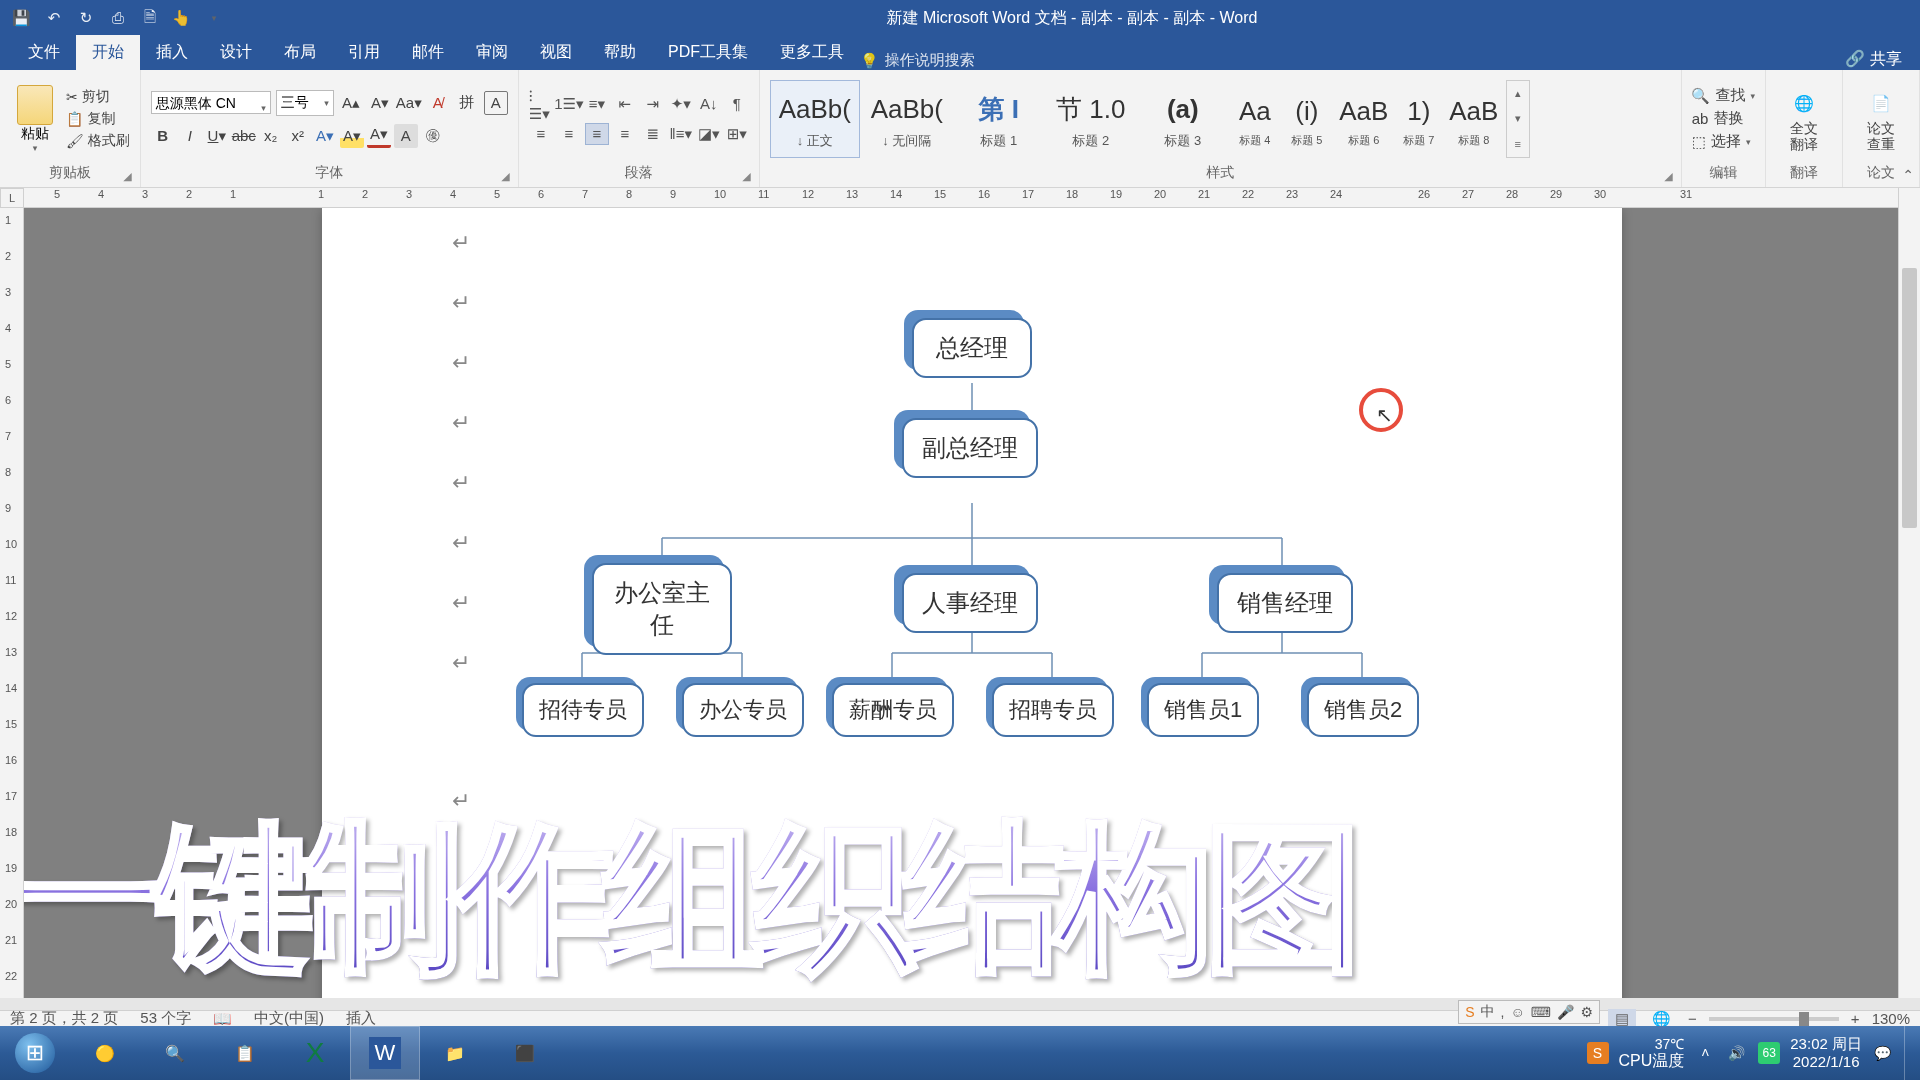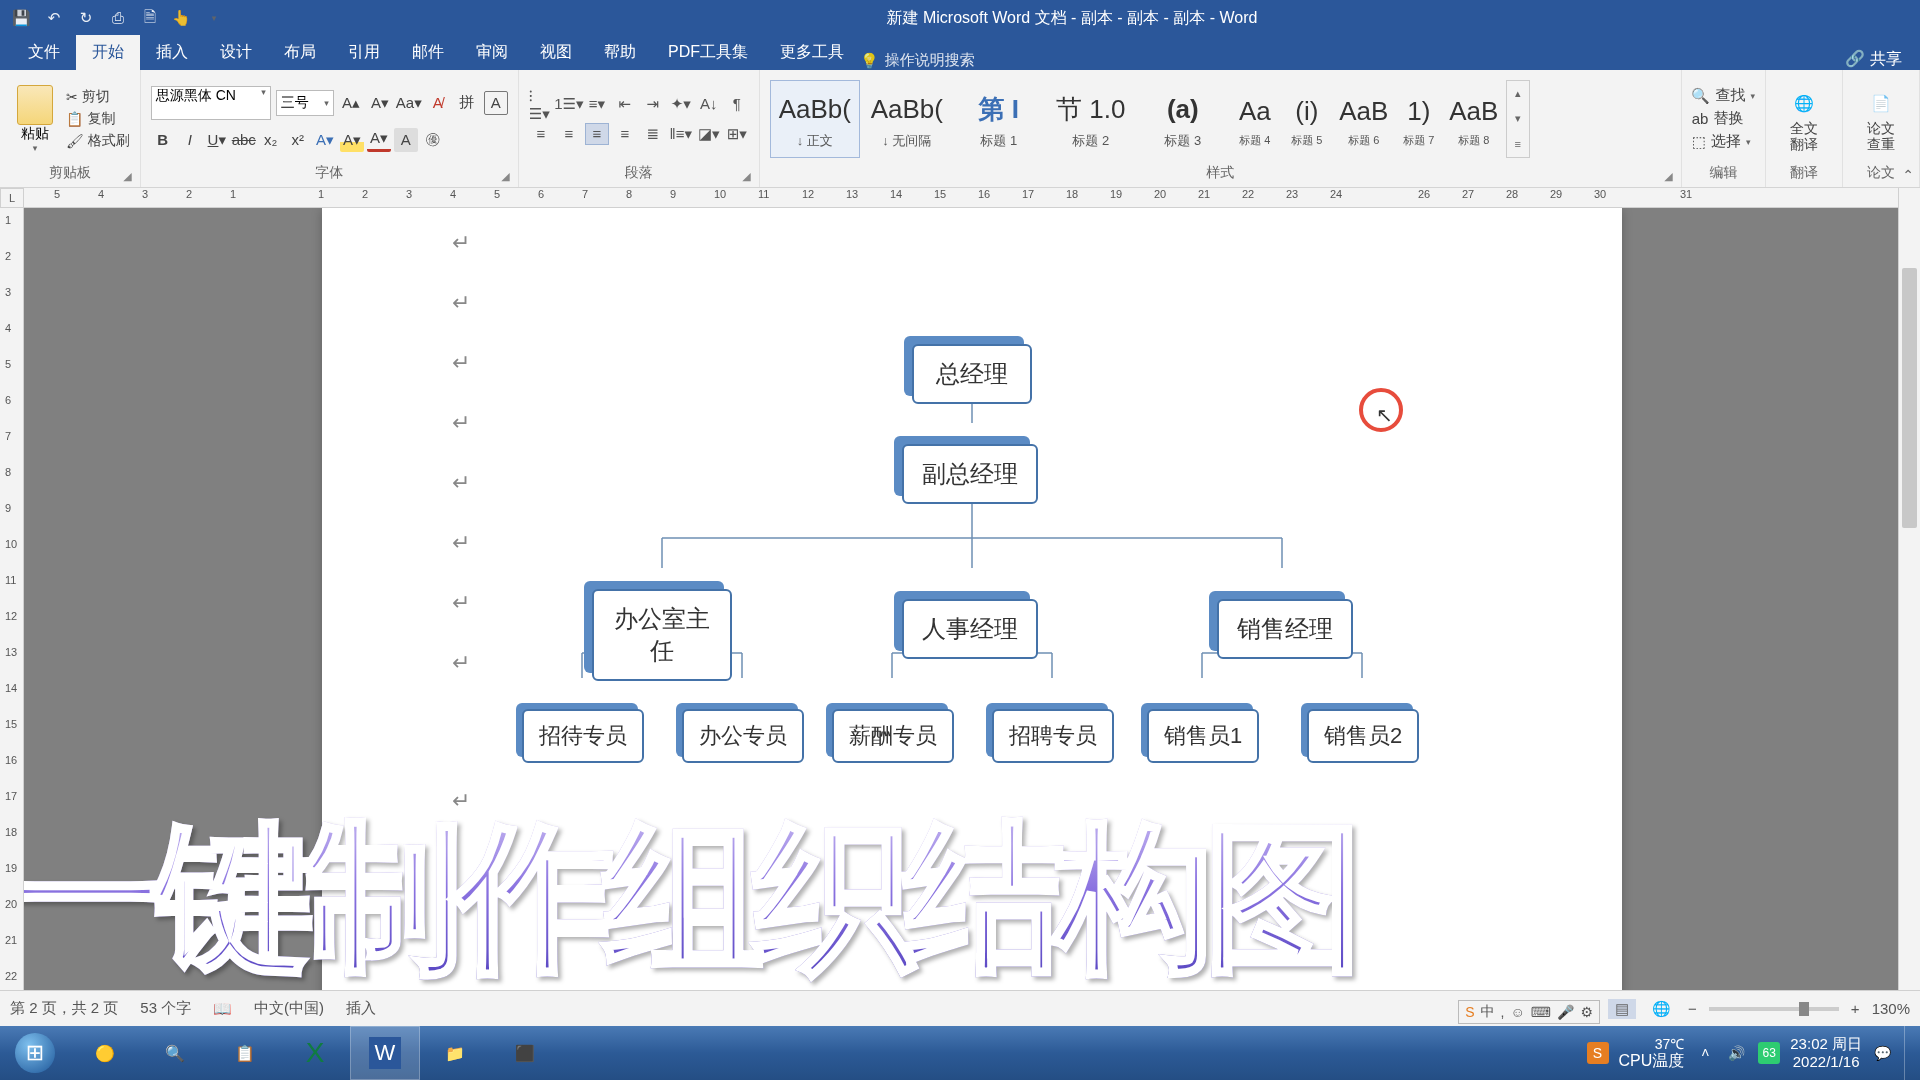--- a/index.html
+++ b/index.html
@@ -28,21 +28,21 @@
 .ribbon-group .group-label { text-align: center; font-size: 14px; color: #666; padding: 3px 0; position: relative; }
 .group-label .dlg { position: absolute; right: -2px; bottom: 2px; font-size: 11px; color: #888; cursor: pointer; }
 
 .paste-btn { display: flex; flex-direction: column; align-items: center; width: 50px; }
 .paste-icon { width: 36px; height: 40px; background: linear-gradient(#f9e7b8,#f5d67a); border: 1px solid #d4a73c; border-radius: 3px; position:relative; }
 .clip-col { display:flex; flex-direction:column; gap:4px; font-size:14px; color:#444; }
 .clip-col .clip-row { display:flex; align-items:center; gap:4px; cursor:pointer; }
 
 .font-box { display:flex; flex-direction:column; gap:8px; }
 .font-row1 { display:flex; gap:5px; align-items:center; }
-.font-name-select { width: 120px; height: 34px; border:1px solid #bbb; font-size:14px; padding:0 4px; display:flex; align-items:flex-start; justify-content:space-between; background:white; cursor:pointer; }
+.font-name-select { width: 120px; height: 23px; border:1px solid #bbb; font-size:14px; padding:0 4px; display:flex; align-items:flex-end; justify-content:space-between; background:white; cursor:pointer; }
 .font-size-select { width: 58px; height: 26px; border:1px solid #bbb; font-size:14px; display:flex; align-items:center; justify-content:space-between; padding:0 4px; background:white; cursor:pointer; }
 .small-btn { width:24px; height:24px; display:flex; align-items:center; justify-content:center; cursor:pointer; font-size:15px; color:#444; border-radius:2px; }
 .font-row2 { display:flex; gap:3px; align-items:center; }
 
 .para-box { display:flex; flex-direction:column; gap:8px; }
 .para-row { display:flex; gap:4px; align-items:center; }
 .para-btn { width:24px; height:22px; display:flex; align-items:center; justify-content:center; cursor:pointer; color:#555; font-size:15px; }
 .para-btn.active { background:#cfd8e8; border:1px solid #9db3d4; }
 
 .styles-box { display:flex; align-items:center; gap:2px; }
@@ -70,42 +70,42 @@
 .v-ruler { position:absolute; left:0; top:208px; bottom:28px; width:24px; background:#f3f3f3; border-right:1px solid #d0d0d0; overflow:hidden; }
 .v-ruler-inner { position:relative; width:100%; }
 .v-tick { position:absolute; left:5px; font-size:11px; color:#555; }
 
 
 .doc-area { position:absolute; left:24px; right:22px; top:208px; bottom:28px; background:#808080; overflow:hidden; }
 .page { position:absolute; left:298px; top:0; width:1300px; height:1600px; background:white; box-shadow:0 2px 10px rgba(0,0,0,0.25); }
 .pilcrow { font-size:22px; color:#888; position:absolute; left:130px; }
 
 
-.org-box { border:2px solid #4472a8; border-radius:6px; background:white; padding:12px 18px; font-size:24px; color:#333; text-align:center; min-width:120px; box-shadow: -8px -8px 0 0 #5b8bc4; margin-top: 26px; }
+.org-box { border:2px solid #4472a8; border-radius:14px; background:white; padding:12px 18px; font-size:24px; color:#333; text-align:center; min-width:120px; box-shadow: -8px -8px 0 0 #5b8bc4; }
 .org-box.small { font-size:22px; padding:10px 15px; min-width:108px; box-shadow: -6px -6px 0 0 #5b8bc4; }
 .conn { stroke:#6e8fb3; stroke-width:1.5; fill:none; }
 
 
 .overlay-text { position:absolute; left:290px; bottom:40px; font-size:160px; font-weight:900; letter-spacing:-10px;
   background: linear-gradient(180deg, #d4c8f5 0%, #8a72e0 45%, #4838b8 100%);
   -webkit-background-clip: text; background-clip: text; color: transparent;
   -webkit-text-stroke: 4px white; paint-order: stroke fill;
   filter: drop-shadow(3px 3px 2px rgba(0,0,0,0.3));
   white-space:nowrap; font-family: "SimHei","Microsoft YaHei"; }
 
 
 .click-ring { position:absolute; width:44px; height:44px; border:4px solid #e74c3c; border-radius:50%; }
 .cursor-arrow { position:absolute; font-size:20px; color:#333; }
 
 
 .vscroll { position:absolute; right:0; top:188px; bottom:28px; width:22px; background:#f3f3f3; border-left:1px solid #d0d0d0; }
 .vscroll .thumb { position:absolute; left:3px; right:3px; top:80px; height:260px; background:#c8c8c8; border-radius:2px; }
 
 
-.statusbar { position:absolute; left:0; right:0; bottom:0; height:36px; background:#f3f3f3; border-top:1px solid #d0d0d0; display:flex; align-items:center; font-size:15px; color:#555; padding:0 10px; gap:22px; }
+.statusbar { position:absolute; left:0; right:0; bottom:0; height:16px; background:#f3f3f3; border-top:1px solid #d0d0d0; display:flex; align-items:center; font-size:15px; color:#555; padding:0 10px; gap:22px; }
 .statusbar .right { margin-left:auto; display:flex; align-items:center; gap:12px; }
 .view-btn { width:28px; height:20px; display:flex; align-items:center; justify-content:center; cursor:pointer; color:#666; }
 .zoom-slider { width:130px; height:4px; background:#ccc; position:relative; }
 .zoom-slider .zthumb { position:absolute; width:10px; height:14px; background:#888; top:-5px; left:90px; }
 
 
 
 .statusbar { bottom:54px; }
 .win-taskbar { position:absolute; left:0; right:0; bottom:0; height:54px; background: linear-gradient(180deg,#4a7ab5,#2c5a96,#244e84); display:flex; align-items:center; }
 .task-btn { width:70px; height:54px; display:flex; align-items:center; justify-content:center; cursor:pointer; }

